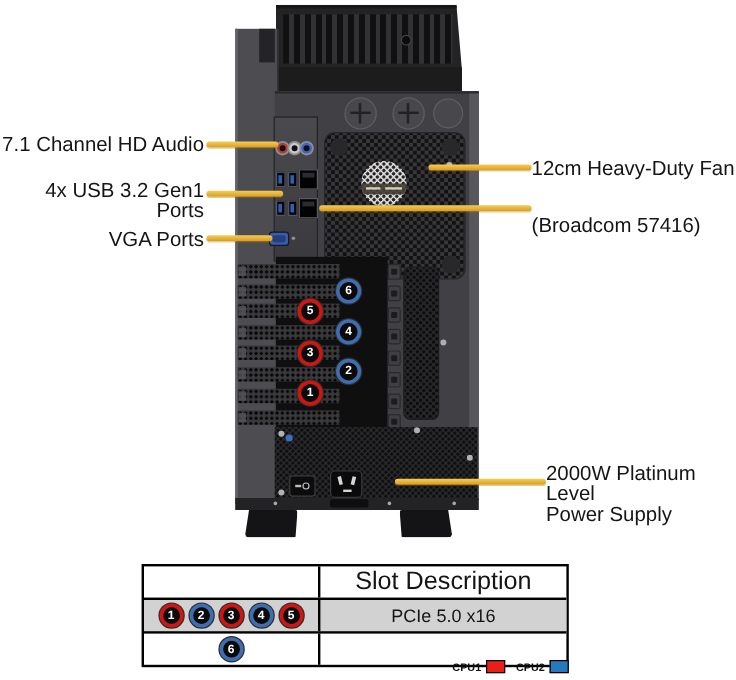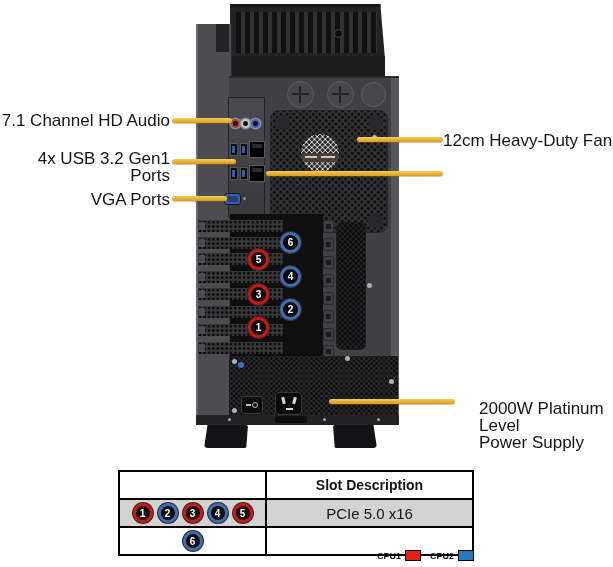--- a/index.html
+++ b/index.html
@@ -115,21 +115,21 @@
   .arrow{position:absolute;height:5px;border-radius:3px;
       background:linear-gradient(#f5cd58,#d99c1c);box-shadow:0 1px 0 rgba(160,110,10,.35);}
 
   
   .slot-table{position:absolute;left:118px;top:470px;width:356px;border:2px solid #000;box-sizing:border-box;background:#fff;}
   .t-row{display:flex;height:26px;align-items:stretch;}
   .t-row + .t-row{border-top:2px solid #000;}
   .t-cell{display:flex;align-items:center;justify-content:center;box-sizing:border-box;}
   .t-left{width:147px;border-right:2px solid #000;gap:5px;}
   .t-right{flex:1;font-size:15px;}
-  .t-head .t-right{font-weight:bold;font-size:14px;}
+  .t-head .t-right{font-weight:normal;font-size:21px;}
   .t-gray{background:#d2d2d2;}
   .tbl-badge{position:static;width:20px;height:20px;font-size:10px;}
 
   
   .legend{position:absolute;left:118px;top:550px;width:356px;display:flex;justify-content:flex-end;gap:9px;}
   .legend-item{display:flex;align-items:center;gap:4px;}
   .legend-item span{font-size:9px;font-weight:bold;color:#111;}
   .swatch{width:16px;height:11px;border:1px solid #000;box-sizing:border-box;}
   .swatch.red{background:#e8201a;}
   .swatch.blue{background:#2878be;}
@@ -247,24 +247,25 @@
   <div class="arrow" style="left:172px;top:159px;width:64px;"></div>
 
   <div class="callout-label left" style="top:191px;">VGA Ports</div>
   <div class="arrow" style="left:172px;top:196px;width:55px;"></div>
 
   <div class="callout-label" style="left:443px;top:132px;">12cm Heavy-Duty  Fan</div>
   <div class="arrow" style="left:357px;top:137px;width:86px;"></div>
 
   <div class="callout-label" style="left:443px;top:162px;">
     <br>
+    <span>(Broadcom 57416)</span>
   </div>
   <div class="arrow" style="left:266px;top:171px;width:177px;"></div>
 
-  <div class="callout-label" style="left:455px;top:400px;margin-left:24px;">
+  <div class="callout-label" style="left:455px;top:386px;">
     <span>2000W Platinum Level</span><br>
     <span>Power Supply</span>
   </div>
   <div class="arrow" style="left:329px;top:399px;width:126px;"></div>
 
   <div class="slot-table">
     <div class="t-row t-head">
       <div class="t-cell t-left"></div>
       <div class="t-cell t-right">Slot Description</div>
     </div>

